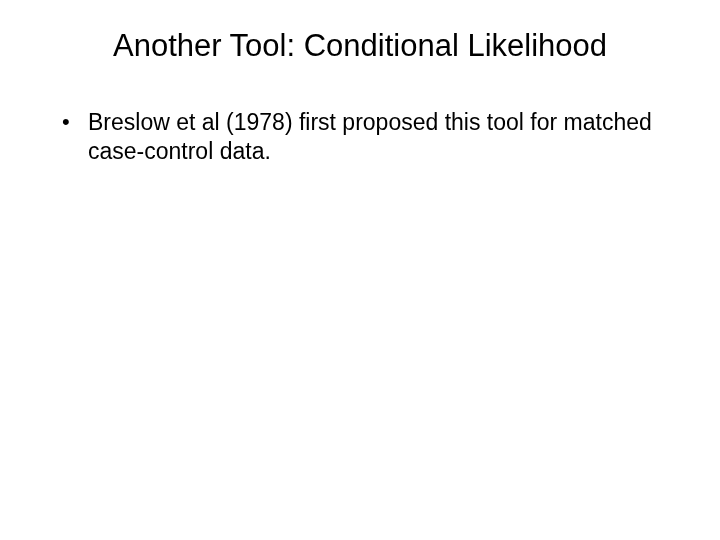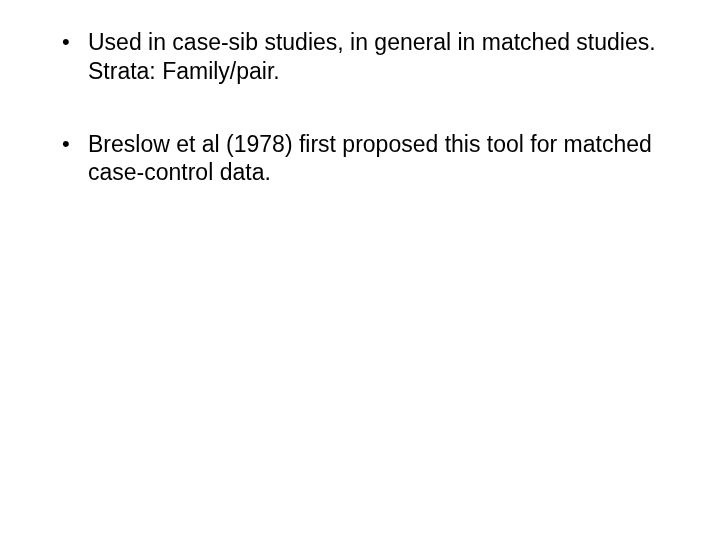--- a/index.html
+++ b/index.html
@@ -41,17 +41,17 @@
     position: absolute;
     left: 2px;
     top: 0;
     font-size: 22px;
   }
 </style>
 </head>
 <body>
 
 <div class="slide">
+  <h1 class="title">Another Tool: Conditional Likelihood</h1>
   <ul class="bullets">
-    <li>Used in case-sib studies, in general in matched studies. Strata: Family/pair.</li>
     <li>Breslow et al (1978) first proposed this tool for matched case-control data.</li>
   </ul>
 </div>
 
 </body></html>

